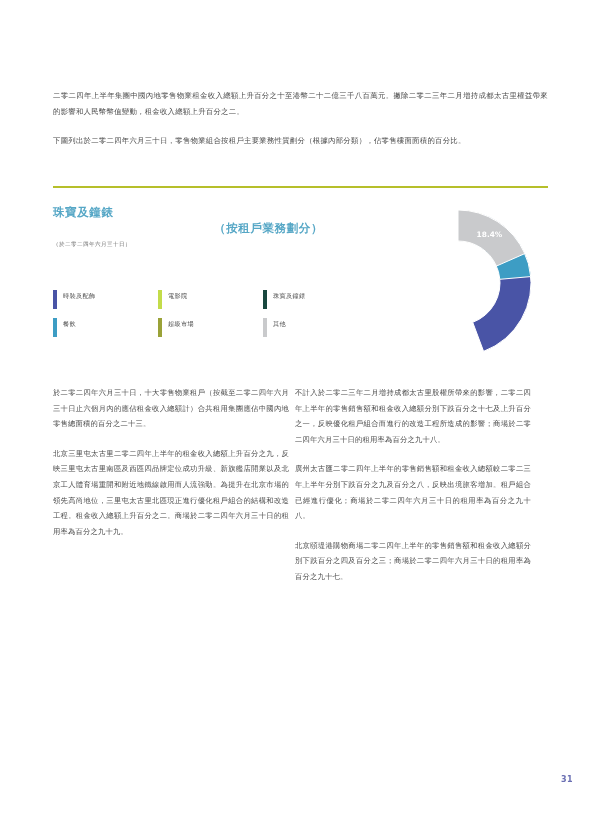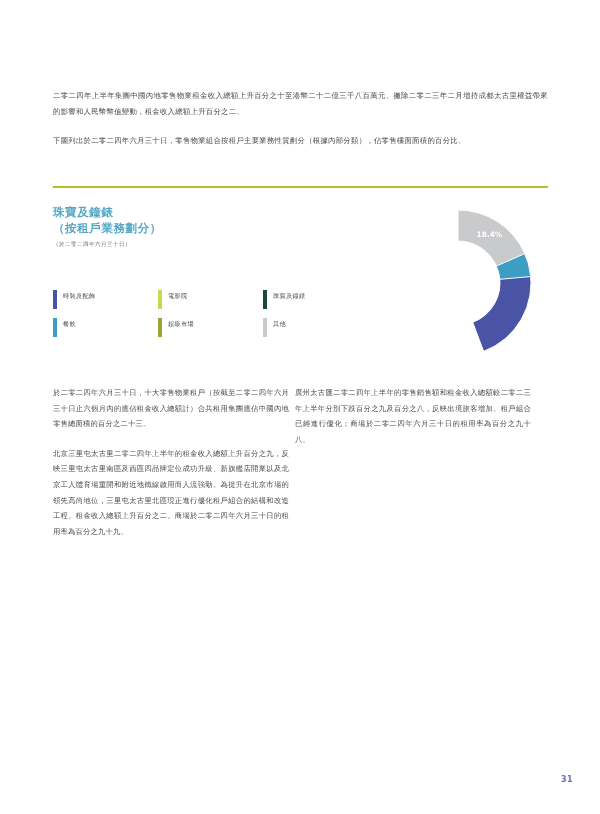--- a/index.html
+++ b/index.html
@@ -167,21 +167,21 @@
     <p>二零二四年上半年集團中國內地零售物業租金收入總額上升百分之十至港幣二十二億三千八百萬元。撇除二零二三年二月增持成都太古里權益帶來的影響和人民幣幣值變動，租金收入總額上升百分之二。</p>
     <p>下圖列出於二零二四年六月三十日，零售物業組合按租戶主要業務性質劃分（根據內部分類），佔零售樓面面積的百分比。</p>
   </div>
 
   <div class="chart-block">
 
     <div class="rule" style="background: rgb(182, 191, 42);"></div>
 
     <div class="chart-title">
       <div class="t-line" style="color: rgb(86, 167, 198);">珠寶及鐘錶</div>
-      <div class="t-line" style="color: rgb(86, 167, 198);">（按租戶業務劃分）</div>
+      <div class="t-line" style="color: rgb(86, 167, 198); text-align: right;">（按租戶業務劃分）</div>
       <div class="t-sub">（於二零二四年六月三十日）</div>
     </div>
 
     <div class="legend">
       <div class="legend-item">
         <span class="legend-swatch" style="background: rgb(73, 84, 166);"></span>
         <span class="legend-label">時裝及配飾</span>
       </div>
       <div class="legend-item">
         <span class="legend-swatch" style="background: rgb(61, 157, 196);"></span>
@@ -223,19 +223,21 @@
     </div>
 
   </div>
 
   <div class="cols">
     <div class="col">
       <p>於二零二四年六月三十日，十大零售物業租戶（按截至二零二四年六月三十日止六個月內的應佔租金收入總額計）合共租用集團應佔中國內地零售總面積的百分之二十三。</p>
       <p>北京三里屯太古里二零二四年上半年的租金收入總額上升百分之九，反映三里屯太古里南區及西區四品牌定位成功升級、新旗艦店開業以及北京工人體育場重開和附近地鐵線啟用而人流強勁。為提升在北京市場的領先高尚地位，三里屯太古里北區現正進行優化租戶組合的結構和改造工程。租金收入總額上升百分之二。商場於二零二四年六月三十日的租用率為百分之九十九。</p>
     </div>
     <div class="col">
+      <p>不計入於二零二三年二月增持成都太古里股權所帶來的影響，二零二四年上半年的零售銷售額和租金收入總額分別下跌百分之十七及上升百分之一，反映優化租戶組合而進行的改造工程所造成的影響；商場於二零二四年六月三十日的租用率為百分之九十八。</p>
       <p>廣州太古匯二零二四年上半年的零售銷售額和租金收入總額較二零二三年上半年分別下跌百分之九及百分之八，反映出境旅客增加。租戶組合已經進行優化；商場於二零二四年六月三十日的租用率為百分之九十八。</p>
+      <p>北京頤堤港購物商場二零二四年上半年的零售銷售額和租金收入總額分別下跌百分之四及百分之三；商場於二零二四年六月三十日的租用率為百分之九十七。</p>
     </div>
   </div>
 
   <div class="page-number" style="color: rgb(106, 111, 179); margin-top: 44px;">31</div>
 
 </div>
 
 </body></html>

